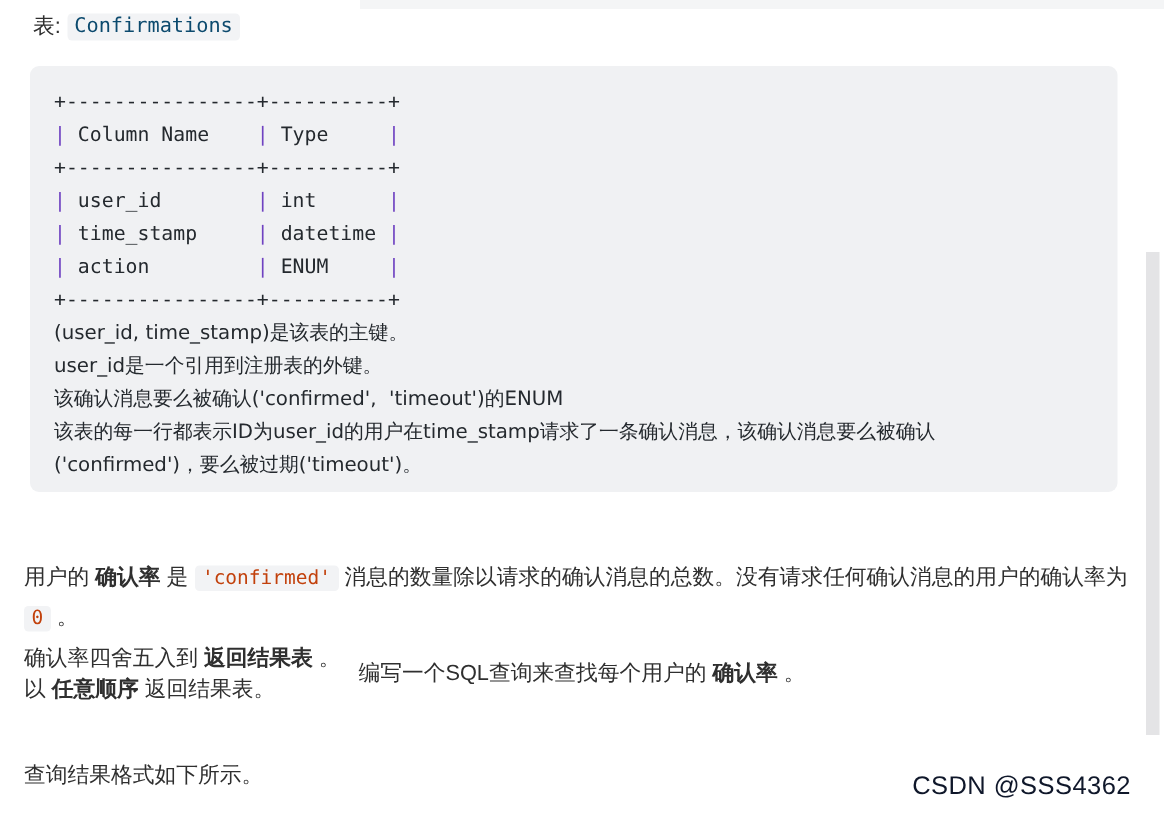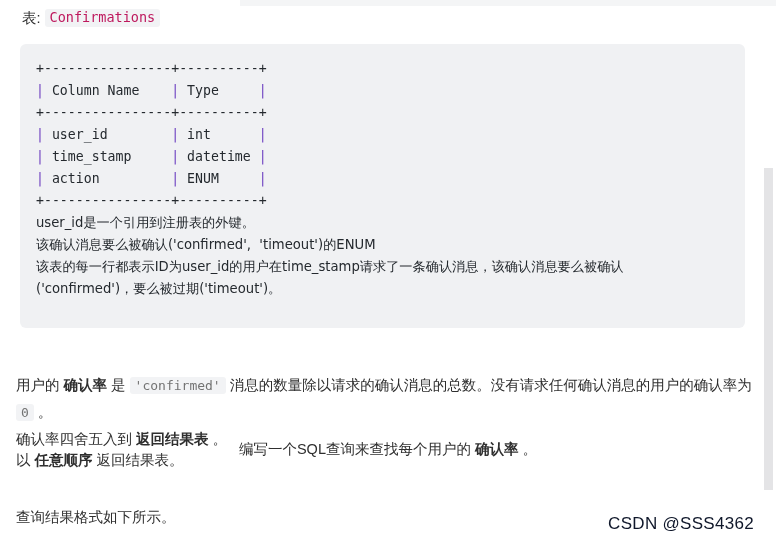--- a/index.html
+++ b/index.html
@@ -37,21 +37,21 @@
     white-space: nowrap;
     line-height: 1;
   }
   .caption-label {
     font-size: 14.5px;
     color: #2f2f2f;
   }
   .inline-code {
     font-family: "DejaVu Sans Mono", "Liberation Mono", monospace;
     background: #f2f3f5;
-    color: #be185d;
+    color: #0c4a6e;
     border-radius: 3px;
     padding: 2px 5px;
     font-size: 13.5px;
     margin-left: 4px;
   }
 
   
   .code-block {
     position: absolute;
     left: 20px;
@@ -86,21 +86,21 @@
   .para {
     font-size: 14.5px;
     line-height: 26px;
     color: #2f2f2f;
     margin: 0;
   }
   .para b { font-weight: 700; }
   .code-badge {
     font-family: "DejaVu Sans Mono", "Liberation Mono", monospace;
     background: #f2f3f5;
-    color: #737373;
+    color: #c2410c;
     border-radius: 3px;
     padding: 1px 5px;
     font-size: 13px;
   }
 
   
   .scrollbar-track {
     position: absolute;
     right: 0;
     top: 0;
@@ -140,20 +140,21 @@
 </div>
 
 <div class="code-block">
   <div class="code-line"><span>+</span><span>-</span><span>-</span><span>-</span><span>-</span><span>-</span><span>-</span><span>-</span><span>-</span><span>-</span><span>-</span><span>-</span><span>-</span><span>-</span><span>-</span><span>-</span><span>-</span><span>+</span><span>-</span><span>-</span><span>-</span><span>-</span><span>-</span><span>-</span><span>-</span><span>-</span><span>-</span><span>-</span><span>+</span></div>
   <div class="code-line"><span class="pipe">|</span><span> </span><span>C</span><span>o</span><span>l</span><span>u</span><span>m</span><span>n</span><span> </span><span>N</span><span>a</span><span>m</span><span>e</span><span> </span><span> </span><span> </span><span> </span><span class="pipe">|</span><span> </span><span>T</span><span>y</span><span>p</span><span>e</span><span> </span><span> </span><span> </span><span> </span><span> </span><span class="pipe">|</span></div>
   <div class="code-line"><span>+</span><span>-</span><span>-</span><span>-</span><span>-</span><span>-</span><span>-</span><span>-</span><span>-</span><span>-</span><span>-</span><span>-</span><span>-</span><span>-</span><span>-</span><span>-</span><span>-</span><span>+</span><span>-</span><span>-</span><span>-</span><span>-</span><span>-</span><span>-</span><span>-</span><span>-</span><span>-</span><span>-</span><span>+</span></div>
   <div class="code-line"><span class="pipe">|</span><span> </span><span>u</span><span>s</span><span>e</span><span>r</span><span>_</span><span>i</span><span>d</span><span> </span><span> </span><span> </span><span> </span><span> </span><span> </span><span> </span><span> </span><span class="pipe">|</span><span> </span><span>i</span><span>n</span><span>t</span><span> </span><span> </span><span> </span><span> </span><span> </span><span> </span><span class="pipe">|</span></div>
   <div class="code-line"><span class="pipe">|</span><span> </span><span>t</span><span>i</span><span>m</span><span>e</span><span>_</span><span>s</span><span>t</span><span>a</span><span>m</span><span>p</span><span> </span><span> </span><span> </span><span> </span><span> </span><span class="pipe">|</span><span> </span><span>d</span><span>a</span><span>t</span><span>e</span><span>t</span><span>i</span><span>m</span><span>e</span><span> </span><span class="pipe">|</span></div>
   <div class="code-line"><span class="pipe">|</span><span> </span><span>a</span><span>c</span><span>t</span><span>i</span><span>o</span><span>n</span><span> </span><span> </span><span> </span><span> </span><span> </span><span> </span><span> </span><span> </span><span> </span><span class="pipe">|</span><span> </span><span>E</span><span>N</span><span>U</span><span>M</span><span> </span><span> </span><span> </span><span> </span><span> </span><span class="pipe">|</span></div>
   <div class="code-line"><span>+</span><span>-</span><span>-</span><span>-</span><span>-</span><span>-</span><span>-</span><span>-</span><span>-</span><span>-</span><span>-</span><span>-</span><span>-</span><span>-</span><span>-</span><span>-</span><span>-</span><span>+</span><span>-</span><span>-</span><span>-</span><span>-</span><span>-</span><span>-</span><span>-</span><span>-</span><span>-</span><span>-</span><span>+</span></div>
+  <div class="code-line cjk">(user_id, time_stamp)是该表的主键。</div>
   <div class="code-line cjk">user_id是一个引用到注册表的外键。</div>
   <div class="code-line cjk">该确认消息要么被确认('confirmed',  'timeout')的ENUM</div>
   <div class="code-line cjk">该表的每一行都表示ID为user_id的用户在time_stamp请求了一条确认消息，该确认消息要么被确认</div>
   <div class="code-line cjk">('confirmed')，要么被过期('timeout')。</div>
 </div>
 
 <div class="prose" style="top: 372px;">
   <p class="para"><span>用户的 </span><b>确认率</b><span> 是 </span><span class="code-badge">'confirmed'</span><span> 消息的数量除以请求的确认消息的总数。没有请求任何确认消息的用户的确认率为 </span><span class="code-badge">0</span><span> 。</span></p>
   <p class="para"><span>确认率四舍五入到 </span><b>返回结果表</b><span> 。</span></p>
 </div>

